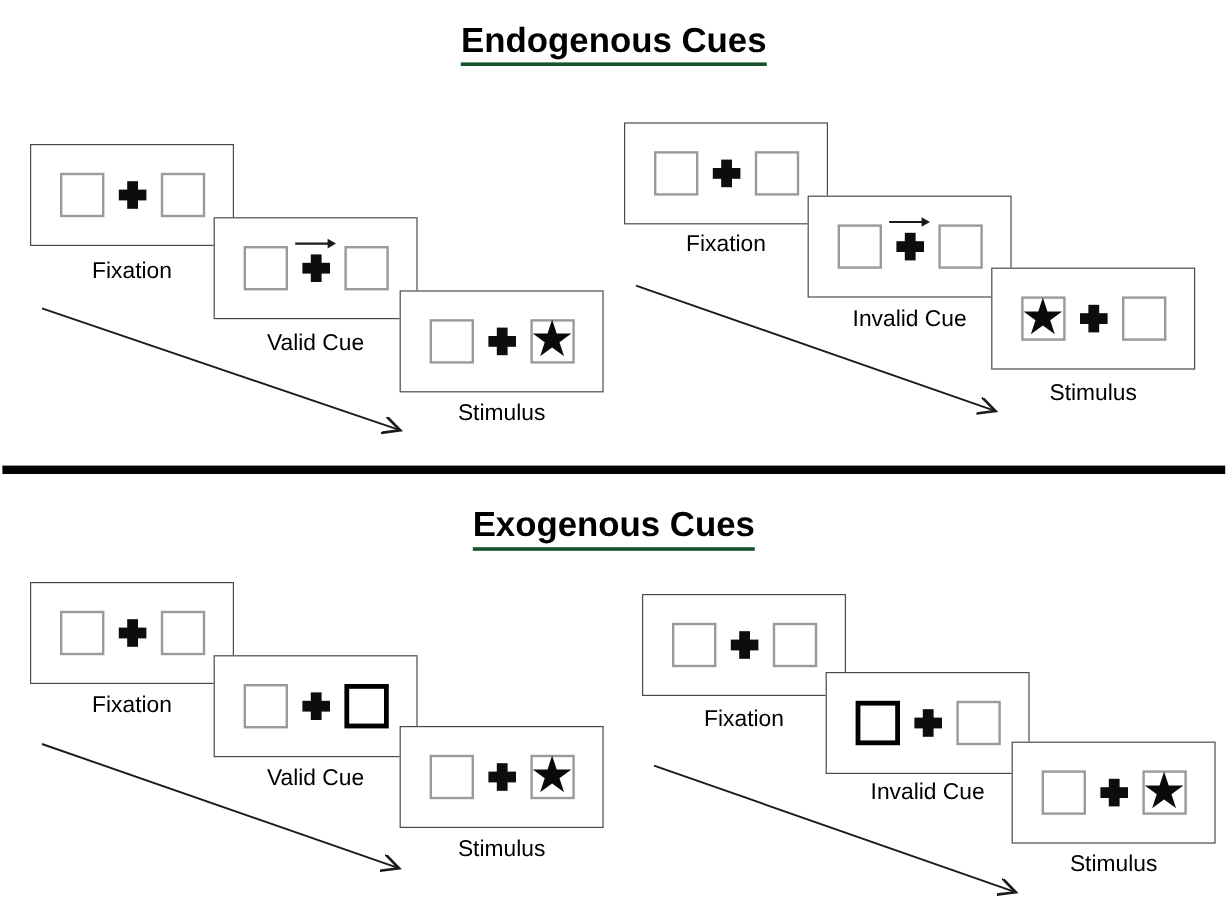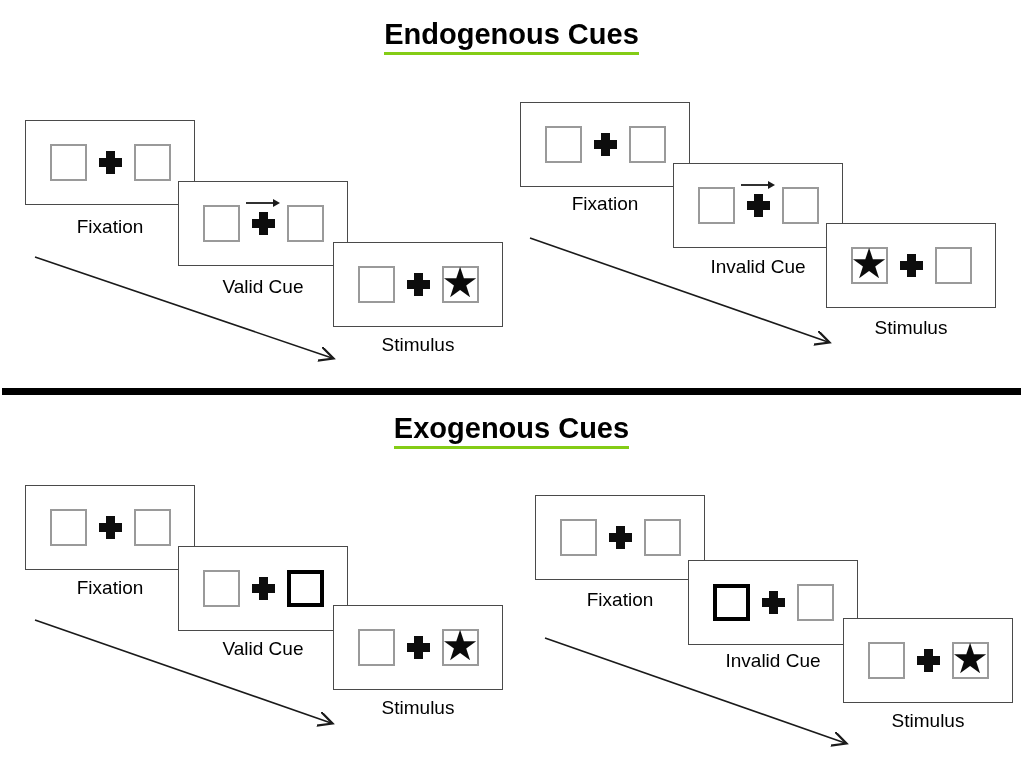--- a/index.html
+++ b/index.html
@@ -5,21 +5,21 @@
   html,body{margin:0;padding:0;background:#fff;}
   .canvas{
     position:relative;width:1023px;height:767px;background:#ffffff;
     font-family:"Liberation Sans","DejaVu Sans",sans-serif;color:#000;
     overflow:hidden;
   }
   .title{
     position:absolute;left:0;width:100%;text-align:center;margin:0;
     font-size:29px;font-weight:700;letter-spacing:0px;
   }
-  .title span{display:inline-block;border-bottom:3px solid #84cc16;padding-bottom:1px;}
+  .title span{display:inline-block;border-bottom:3px solid #14532d;padding-bottom:1px;}
   .divider{position:absolute;left:2px;right:2px;height:7px;background:#000;}
   .panel{position:absolute;inset:0;}
   .card{
     position:absolute;width:170px;height:85px;background:#fff;
     border:1px solid #4a4a4a;box-sizing:border-box;
     display:flex;align-items:center;justify-content:center;gap:12px;
   }
   .sq{
     width:37px;height:37px;background:#fff;border:2px solid #9a9a9a;
     box-sizing:border-box;display:flex;align-items:center;justify-content:center;
@@ -133,21 +133,21 @@
           <marker id="ah2" markerWidth="12" markerHeight="12" refX="8" refY="4.5" orient="auto">
             <path d="M0,0 L9,4.5 L0,9" fill="none" stroke="#1a1a1a" stroke-width="1.4"></path>
           </marker>
         </defs>
       <line x1="10" y1="10" x2="308" y2="114" stroke="#1a1a1a" stroke-width="1.6" marker-end="url(#ah2)"></line>
     </svg>
   </div>
 
   <div class="divider" style="top:388px"></div>
 
-  <h1 class="title" style="top:412px"><span>Exogenous Cues</span></h1>
+  <h1 class="title" style="top:422px"><span>Exogenous Cues</span></h1>
 
   <div class="panel">
     <div class="card" style="left:25px;top:485px">
       <span class="sq"></span>
       <span class="plus">
           <span class="ph"></span>
           <span class="pv"></span>
         </span>
       <span class="sq"></span>
     </div>

